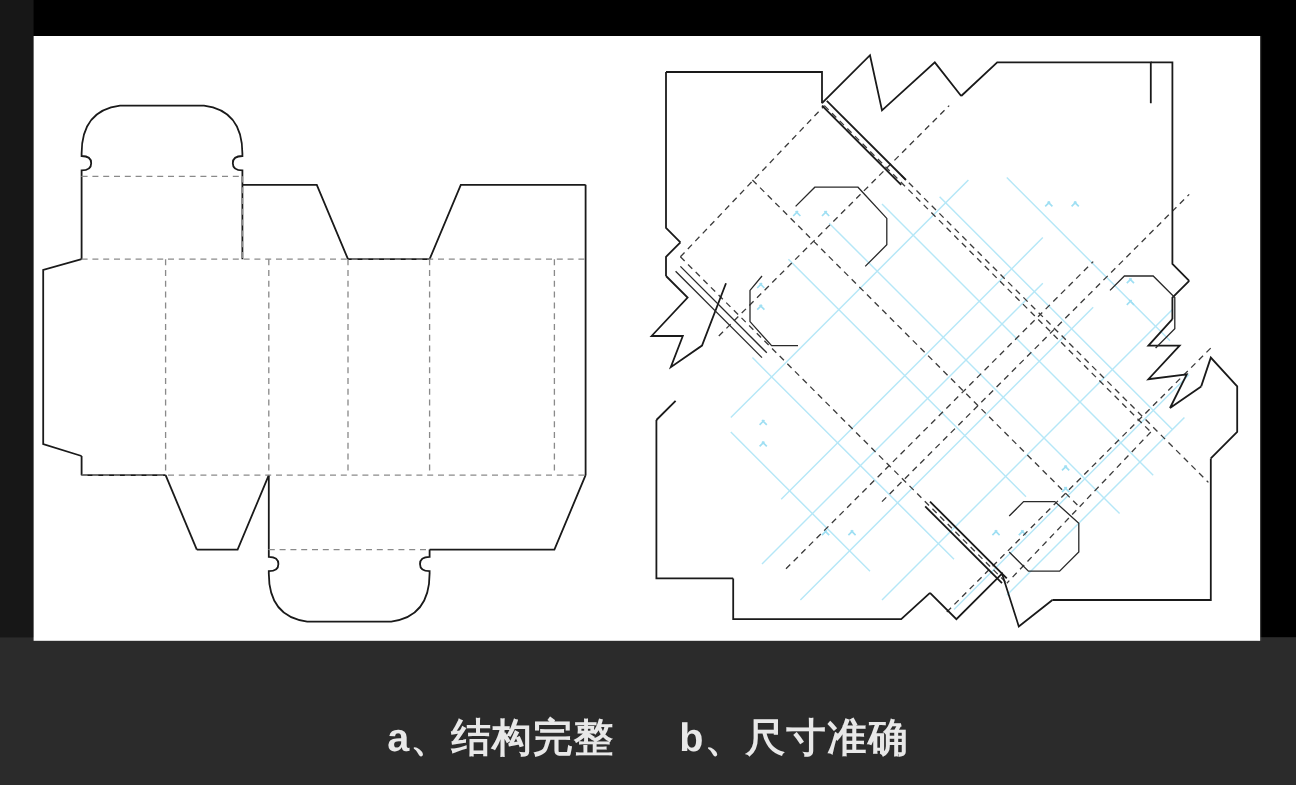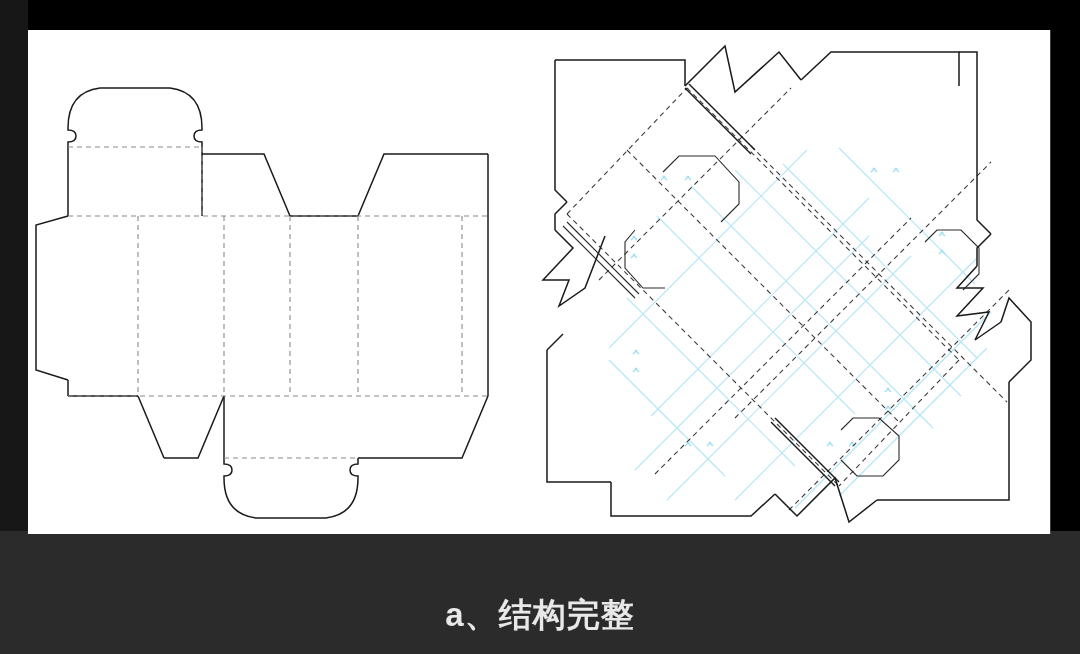--- a/index.html
+++ b/index.html
@@ -246,15 +246,16 @@
           <path class="cut-thin" d="M302,400 L314,388 L340,388 L360,406 L360,430 L344,446 L318,446 L302,430"></path>
         </g>
 
       </svg>
     </div>
 
   </div>
 
   <div id="caption">
     <span class="caption-item">a、结构完整</span>
+    <span class="caption-item">b、尺寸准确</span>
   </div>
 
 </div>
 
 </body></html>

